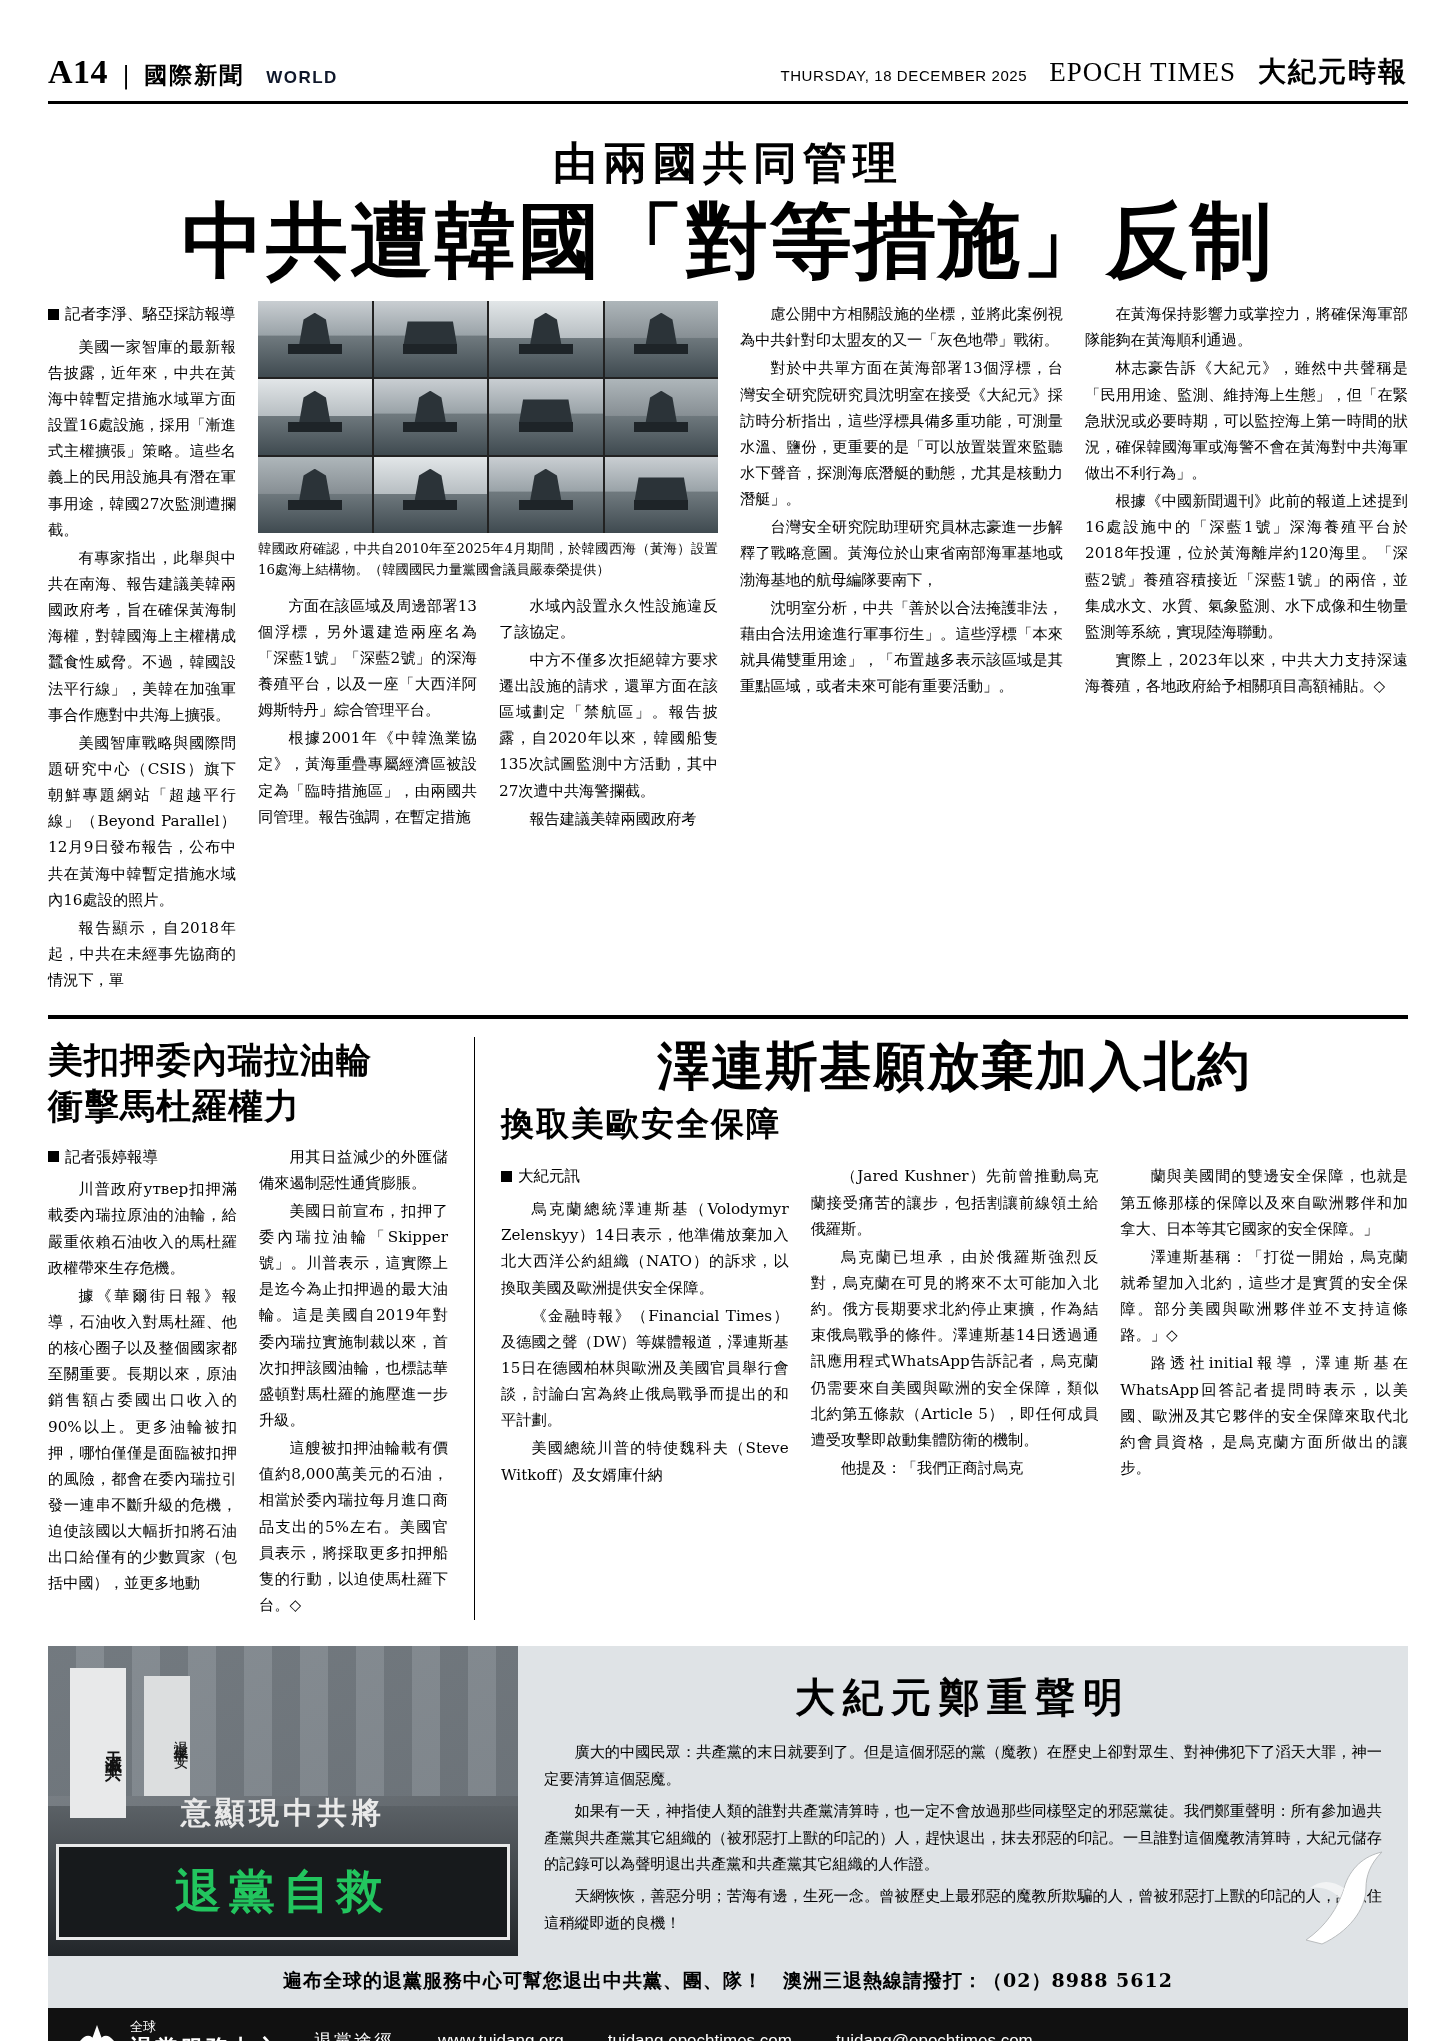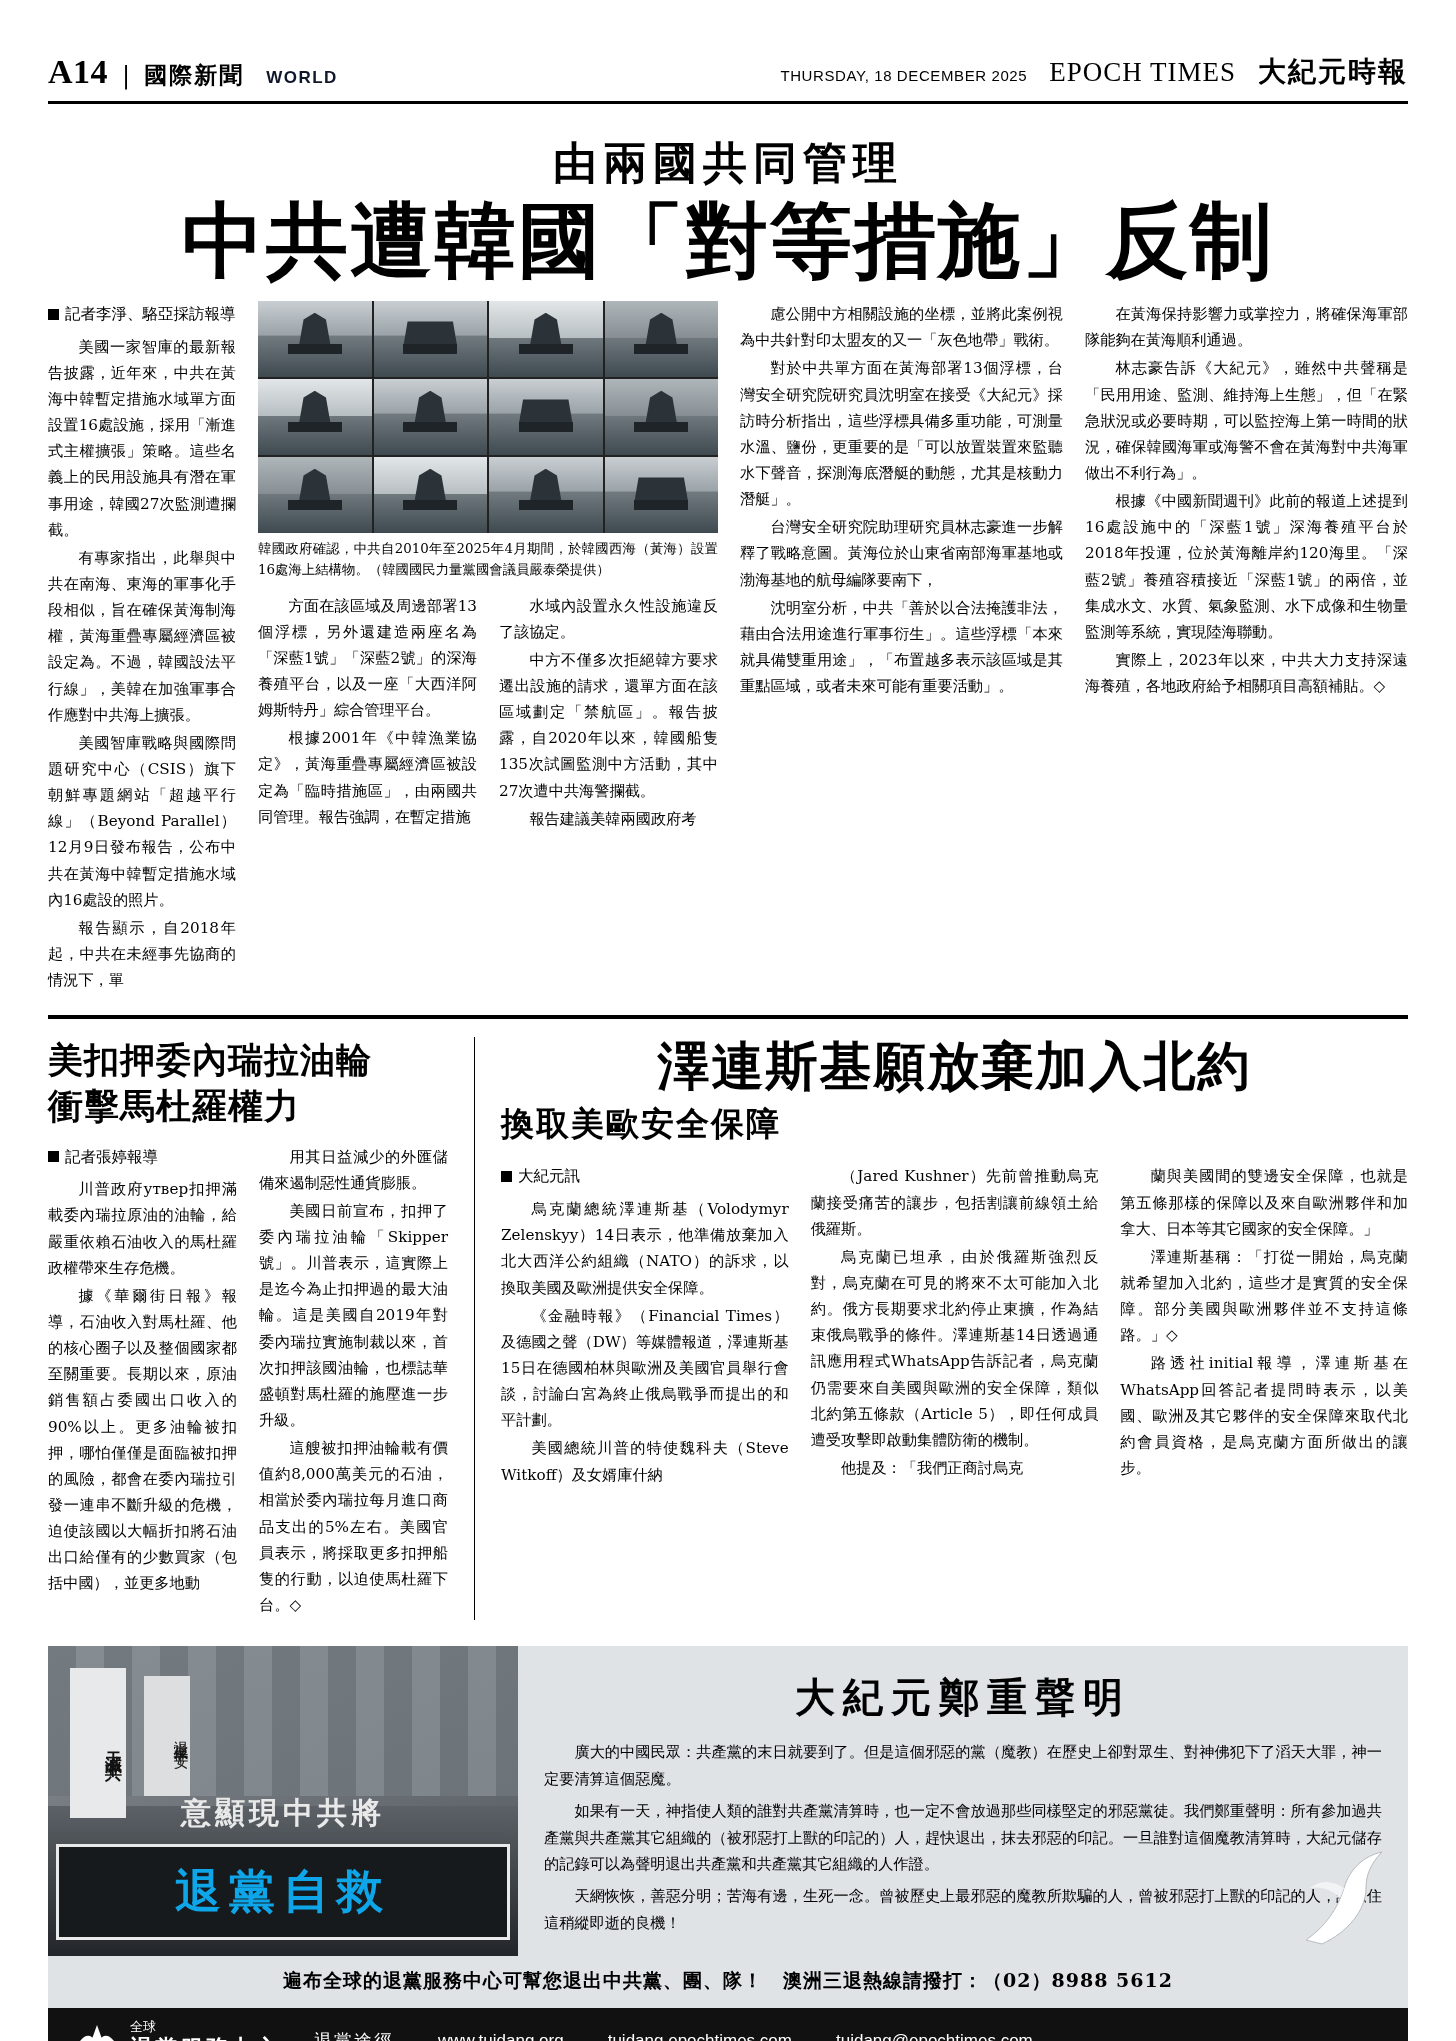--- a/index.html
+++ b/index.html
@@ -60,21 +60,21 @@
   .sec2-right-sub { text-align:left; font-size:33px; font-weight:bold; letter-spacing:2px; margin-top:8px; }
   .sec2-right-cols { display:grid; grid-template-columns:1fr 1fr 1fr; gap:0 22px; margin-top:16px; }
 
   
   .ad { margin-top:26px; border:0; position:relative; }
   .ad-top { display:grid; grid-template-columns:470px 1fr; background:#dfe3e6; }
   .ad-photo { position:relative; height:310px; overflow:hidden; background:linear-gradient(160deg,#8d9399,#4a5055); }
   .ad-photo .bldg { position:absolute; top:0; left:0; right:0; height:150px; background:repeating-linear-gradient(90deg,#6e757b 0 28px,#848b91 28px 56px); opacity:.85; }
   .ad-photo .crowd { position:absolute; bottom:0; left:0; right:0; height:150px; background:linear-gradient(180deg,#5b6166,#22262a); }
   .ad-photo .banner { position:absolute; bottom:16px; left:8px; right:8px; height:96px; background:#171a1c; border:3px solid #e9eaea; display:flex; align-items:center; justify-content:center; }
-  .ad-photo .banner span { color:#0ea5e9; font-size:46px; font-weight:bold; letter-spacing:8px; }
+  .ad-photo .banner span { color:#22c55e; font-size:46px; font-weight:bold; letter-spacing:8px; }
   .ad-photo .sign { position:absolute; top:22px; left:22px; width:56px; height:150px; background:#e8e9ea; color:#111; font-size:17px; font-weight:bold; writing-mode:vertical-rl; text-align:center; padding-top:6px; letter-spacing:4px; }
   .ad-photo .sign2 { position:absolute; top:30px; left:96px; width:46px; height:120px; background:#dcdedf; color:#111; font-size:15px; writing-mode:vertical-rl; text-align:center; letter-spacing:3px; }
   .ad-photo .yellowtxt { position:absolute; bottom:122px; left:26px; right:26px; text-align:center; color:#e9e9e9; font-size:30px; font-weight:bold; letter-spacing:4px; }
   .ad-body { padding:18px 26px 10px 26px; position:relative; }
   .ad-title { text-align:center; font-size:40px; font-weight:bold; letter-spacing:8px; margin:6px 0 14px; }
   .ad-body p { font-size:15.2px; line-height:1.74; text-indent:2em; margin:0 0 6px; text-align:justify; }
   .dove { position:absolute; right:12px; bottom:-4px; width:110px; height:130px; }
   .ad-strip { background:#dfe3e6; text-align:center; font-size:19px; font-weight:bold; padding:12px 0 14px; letter-spacing:1px; }
   .ad-foot { background:#111; color:#fff; display:flex; align-items:center; gap:34px; padding:12px 26px; }
   .ad-foot .logo { display:flex; align-items:center; gap:10px; }
@@ -107,21 +107,21 @@
   <div class="headline">中共遭韓國「對等措施」反制</div>
 
   <div class="lead-grid">
 
     <div class="col">
       <div class="byline">
         <span class="sq"></span>
         <span>記者李淨、駱亞採訪報導</span>
       </div>
       <p>美國一家智庫的最新報告披露，近年來，中共在黃海中韓暫定措施水域單方面設置16處設施，採用「漸進式主權擴張」策略。這些名義上的民用設施具有潛在軍事用途，韓國27次監測遭攔截。</p>
-      <p>有專家指出，此舉與中共在南海、東海的軍事化手段相似，旨在確保黃海制海權，黃海重疊專屬經濟區被設定為。不過，韓國設法平行線」，美韓在加強軍事合作應對中共海上擴張。</p>
+      <p>有專家指出，此舉與中共在南海、報告建議美韓兩國政府考，旨在確保黃海制海權，對韓國海上主權構成蠶食性威脅。不過，韓國設法平行線」，美韓在加強軍事合作應對中共海上擴張。</p>
       <p>美國智庫戰略與國際問題研究中心（CSIS）旗下朝鮮專題網站「超越平行線」（Beyond Parallel）12月9日發布報告，公布中共在黃海中韓暫定措施水域內16處設的照片。</p>
       <p>報告顯示，自2018年起，中共在未經事先協商的情況下，單</p>
     </div>
 
     <div>
       <div class="photo-wrap">
         <div class="photo-grid">
           <div class="pcell">
               <div class="sea"></div>
               <div class="rig"></div>

